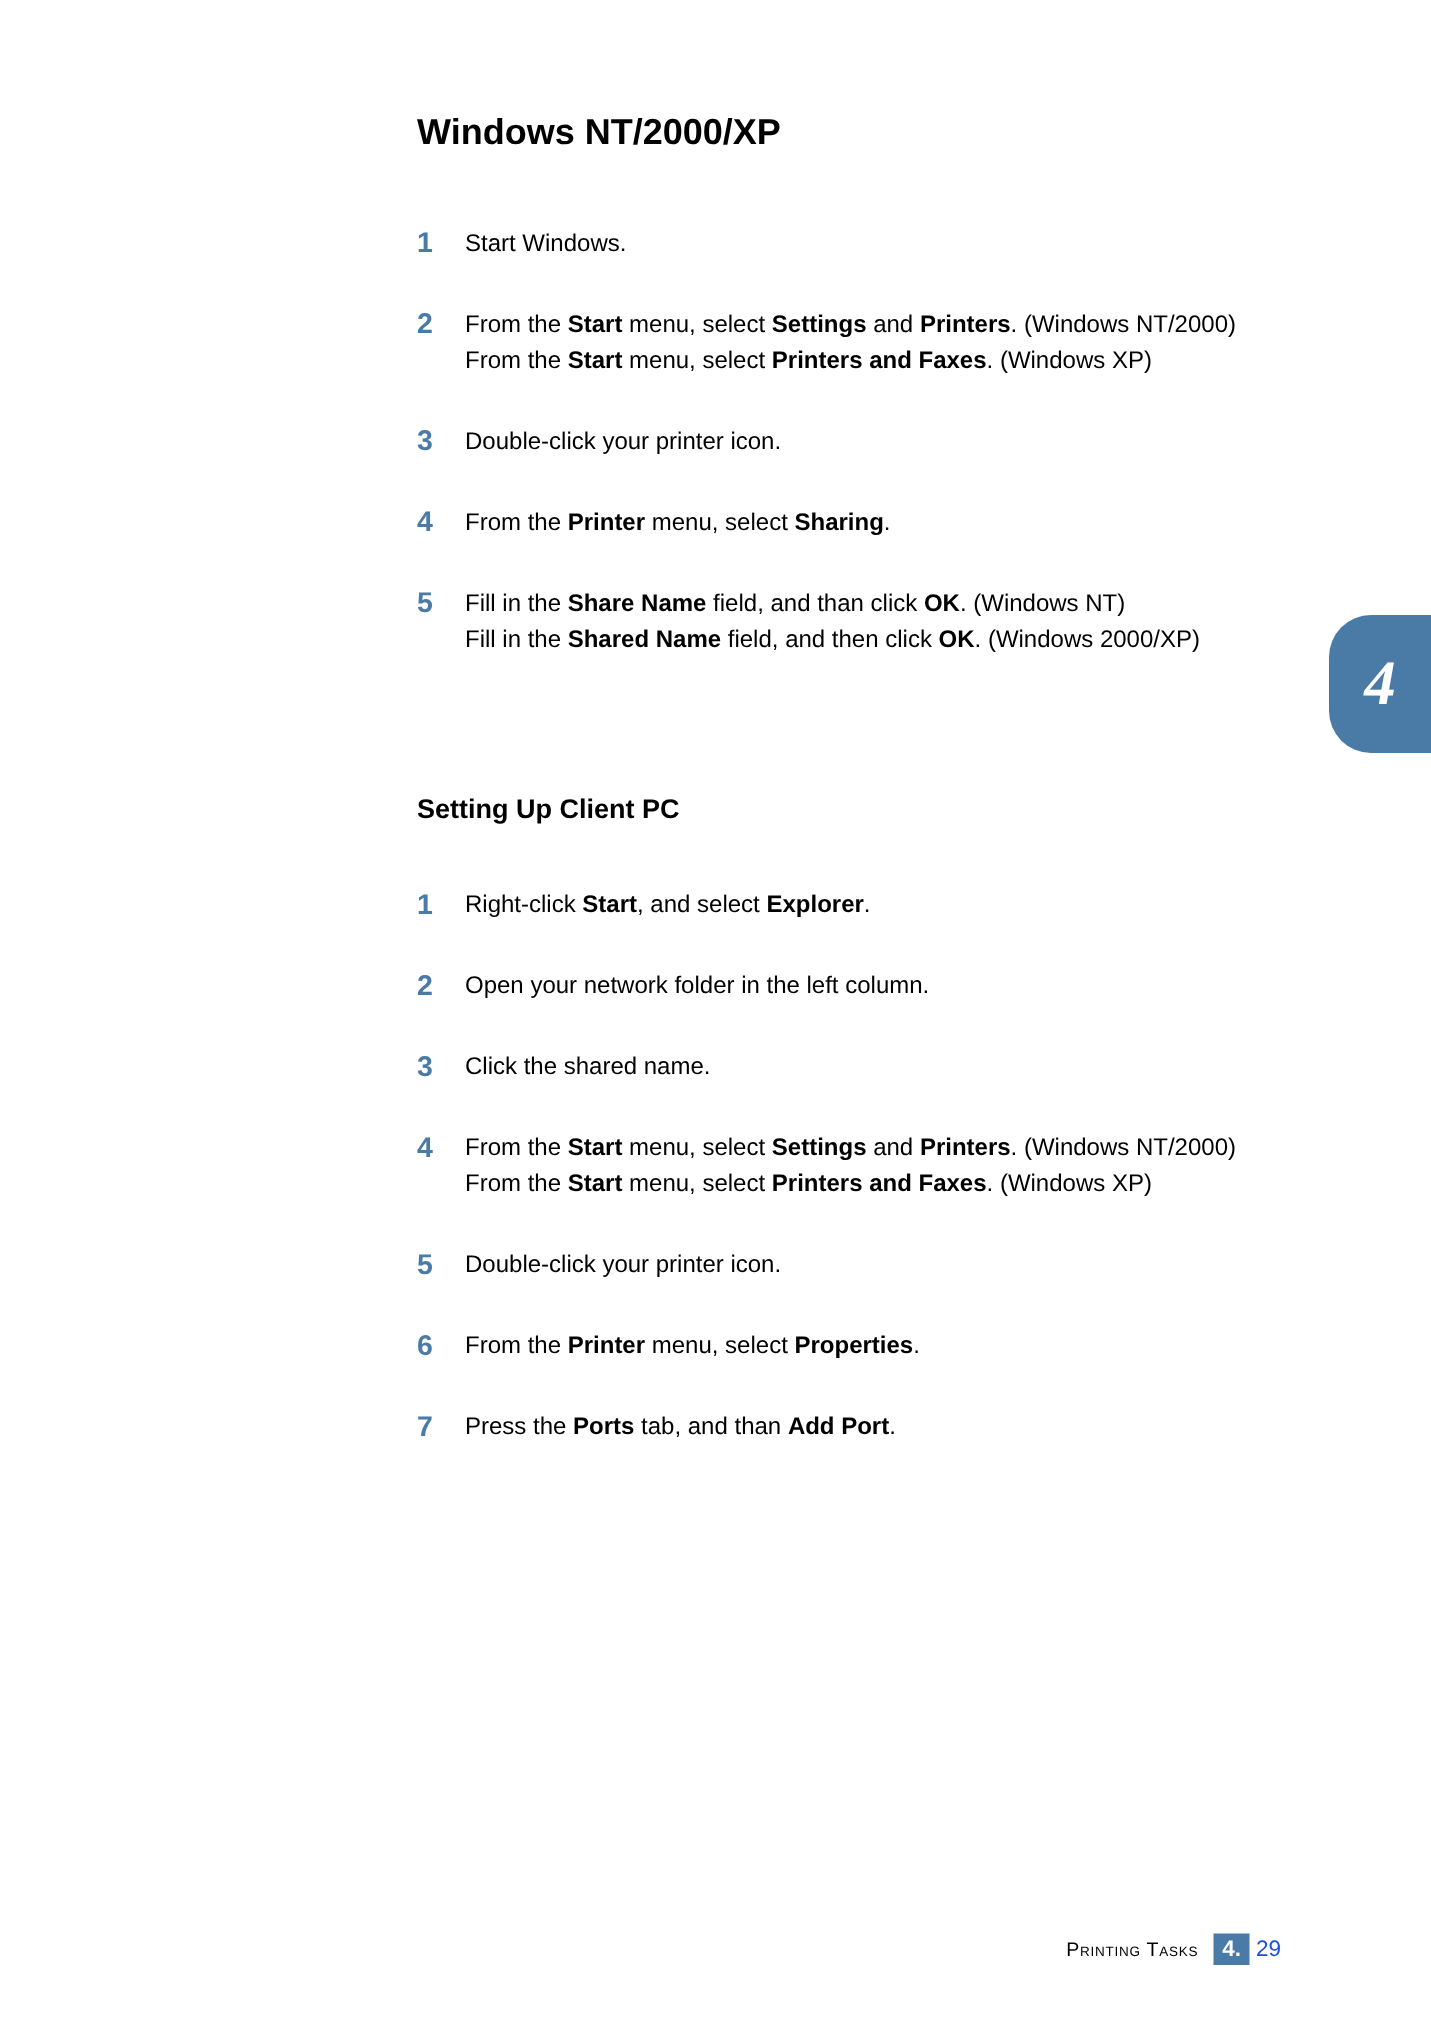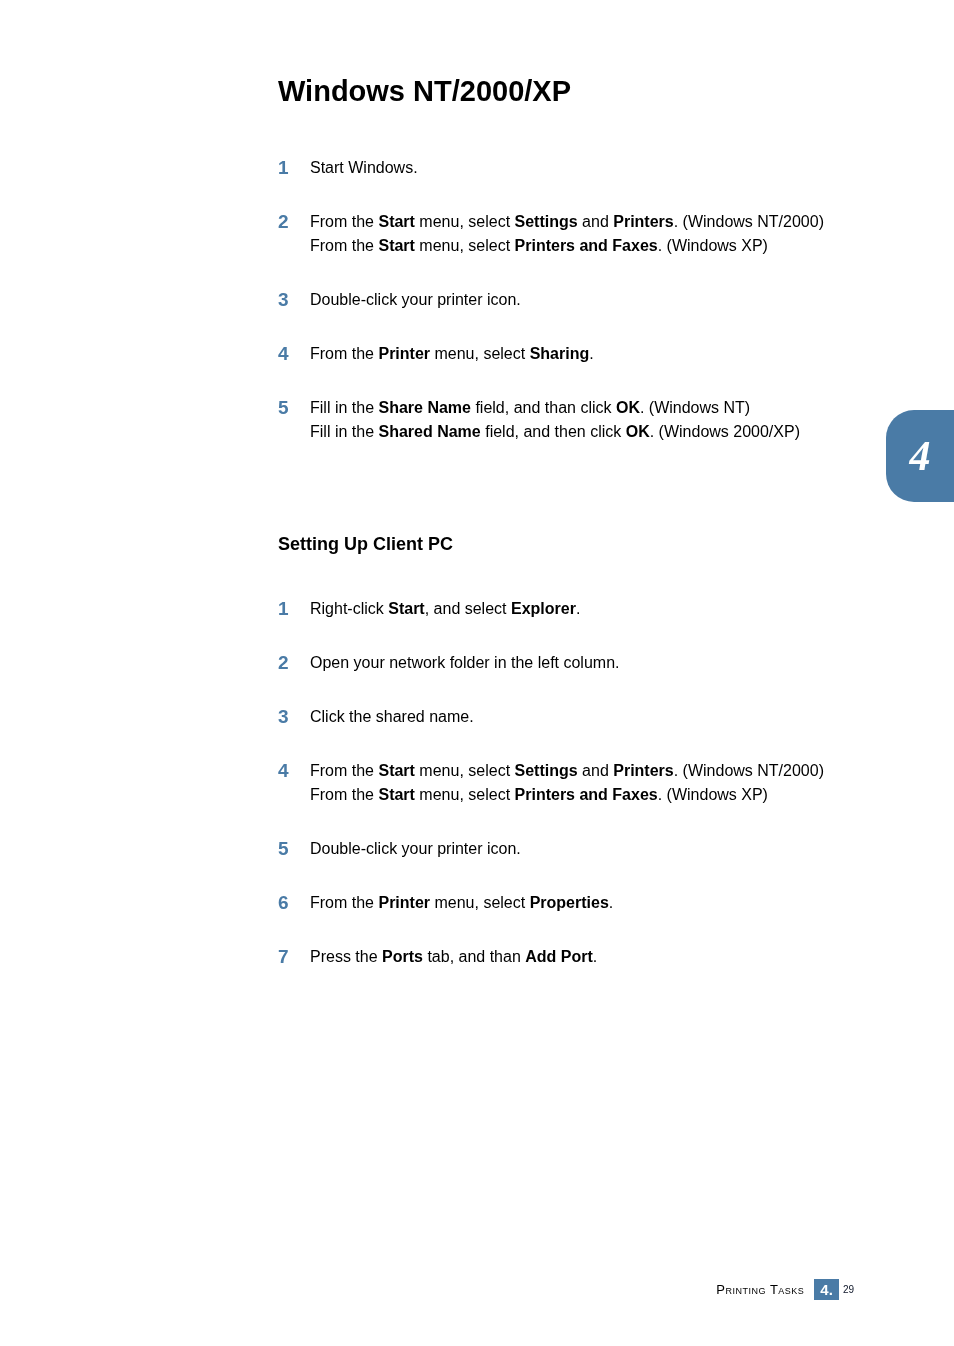--- a/index.html
+++ b/index.html
@@ -12,21 +12,21 @@
     height: 1346px;
     background: #ffffff;
     font-family: Verdana, Geneva, sans-serif;
     position: relative;
     color: #000000;
   }
   .content {
     padding: 75px 100px 0 278px;
   }
   .main-heading {
-    font-size: 29px;
+    font-size: 24px;
     font-weight: bold;
     margin-bottom: 48px;
   }
   .sub-heading {
     font-size: 18px;
     font-weight: bold;
     margin-bottom: 42px;
   }
   .step-list {
     list-style: none;
@@ -74,42 +74,42 @@
   }
   .side-tab-num {
     color: #ffffff;
     font-style: italic;
     font-weight: bold;
     font-size: 42px;
     font-family: Georgia, 'Times New Roman', serif;
   }
   .footer {
     position: absolute;
-    bottom: 46px;
+    bottom: 36px;
     right: 100px;
     display: flex;
     align-items: center;
     gap: 10px;
     font-size: 13px;
   }
   .footer-title {
     font-variant: small-caps;
     letter-spacing: 0.5px;
     color: #000000;
   }
   .footer-box {
     background: #4a7ba6;
     color: #ffffff;
     padding: 2px 6px;
     font-weight: bold;
     font-size: 15px;
   }
   .footer-pagesub {
-    font-size: 10px;
-    color: #0f172a;
+    font-size: 15px;
+    color: #1d4ed8;
     margin-left: -6px;
   }
 </style>
 </head>
 <body>
 
 <div class="content">
 
   <h1 class="main-heading">Windows NT/2000/XP</h1>
 

